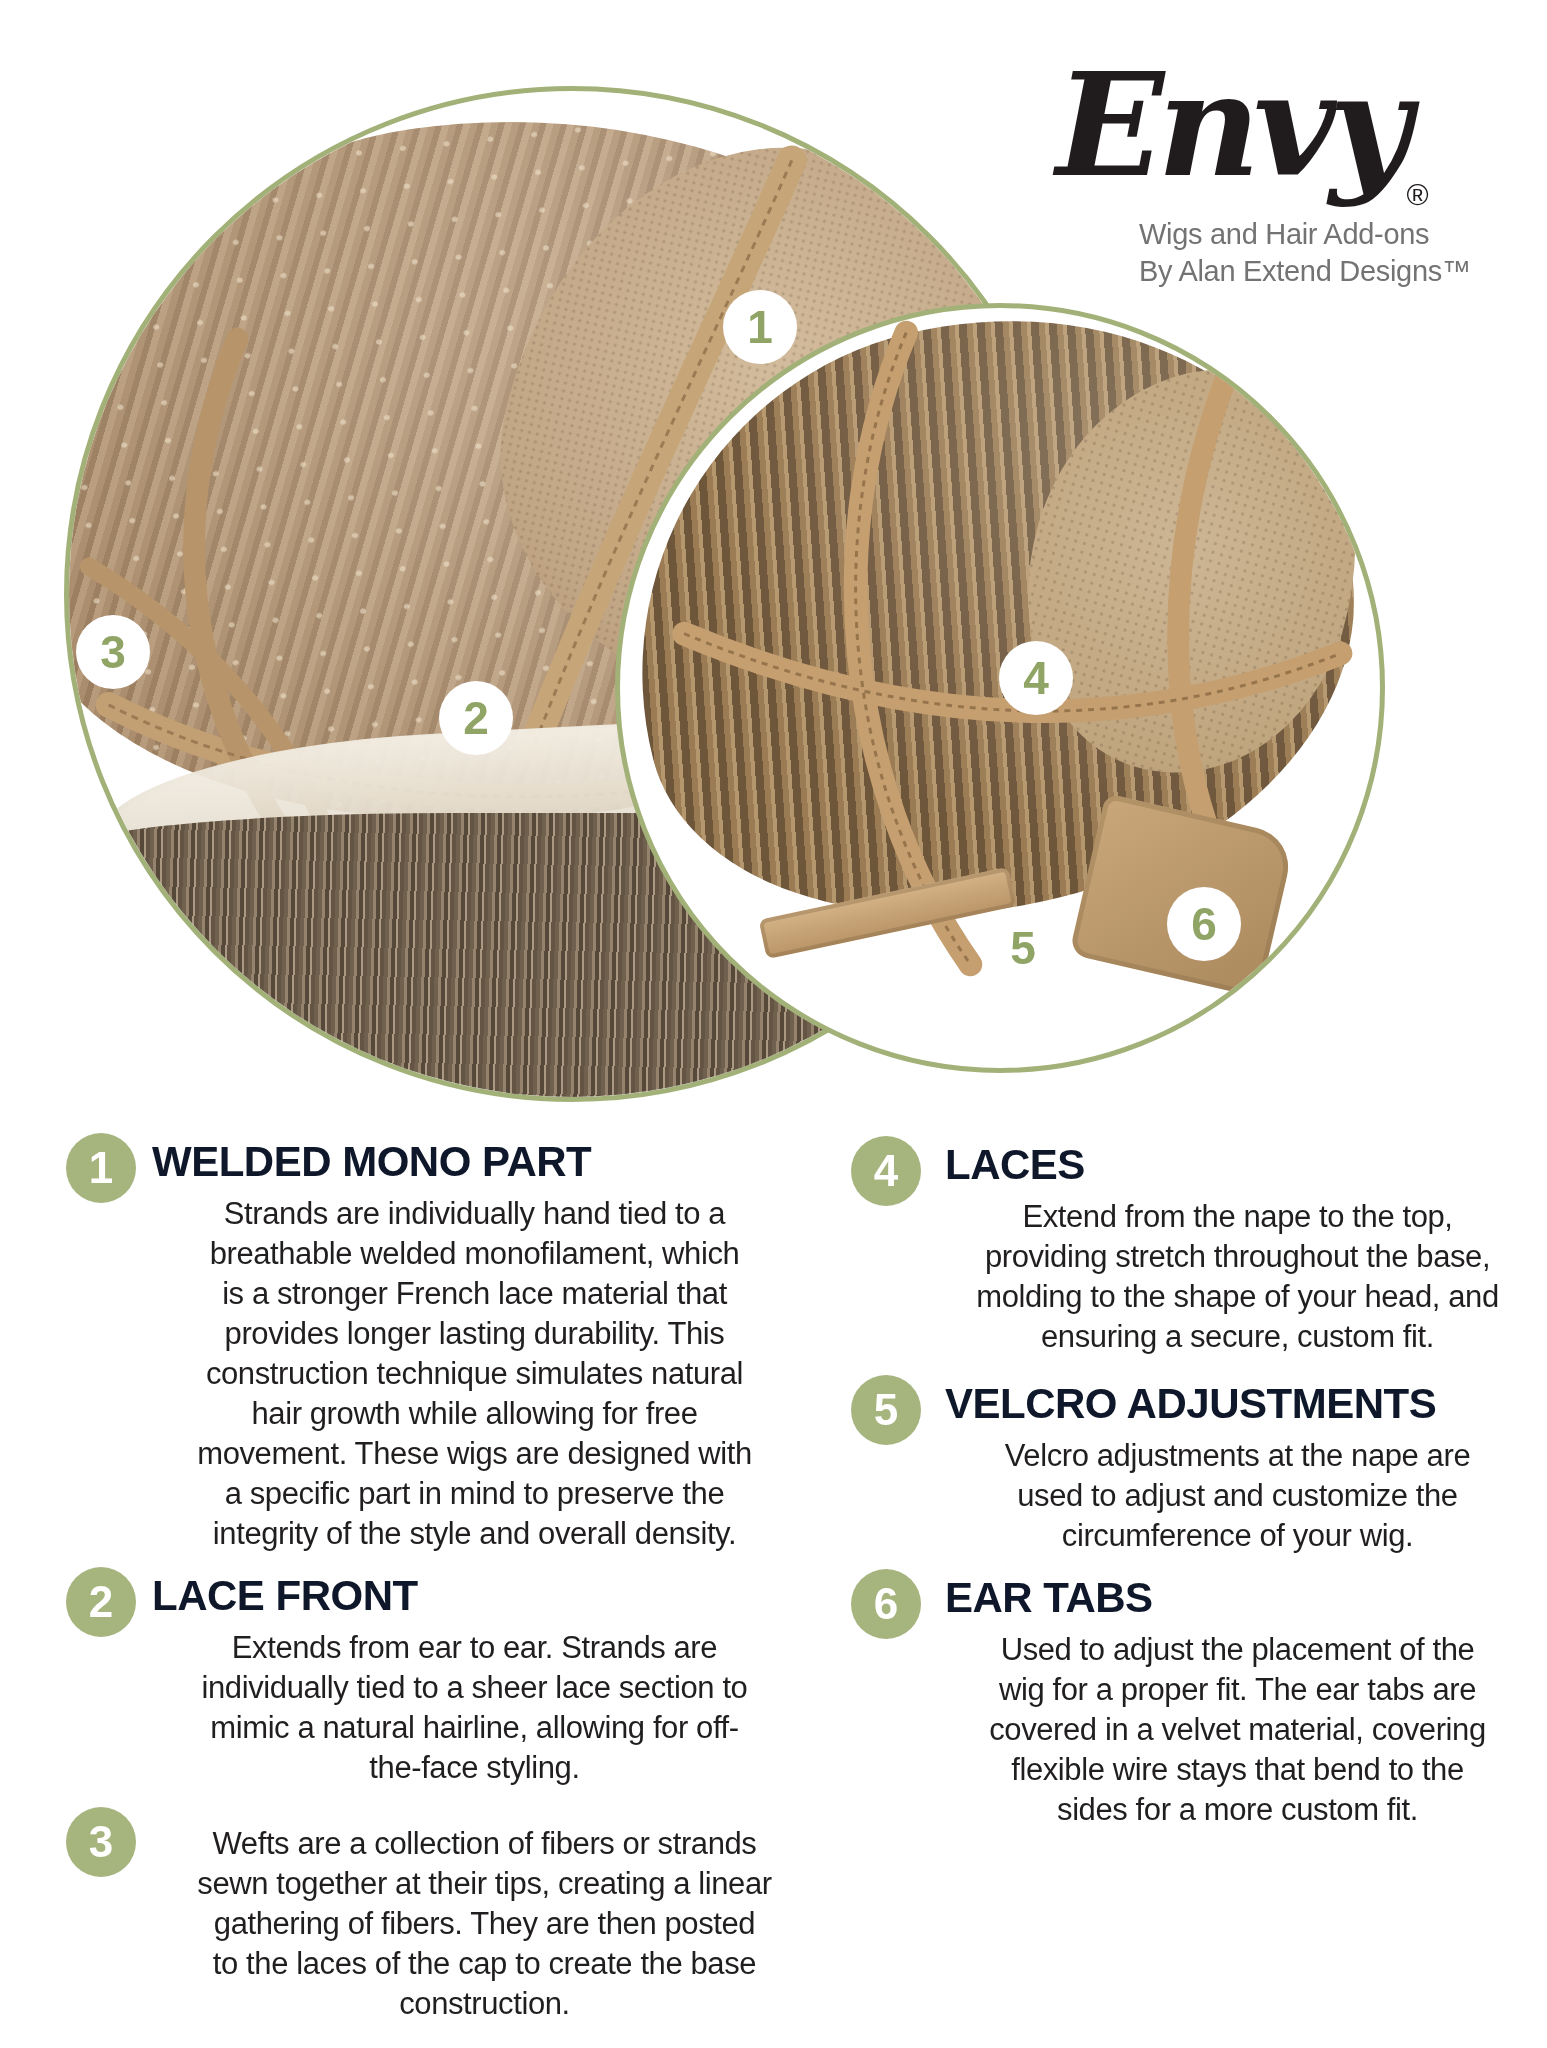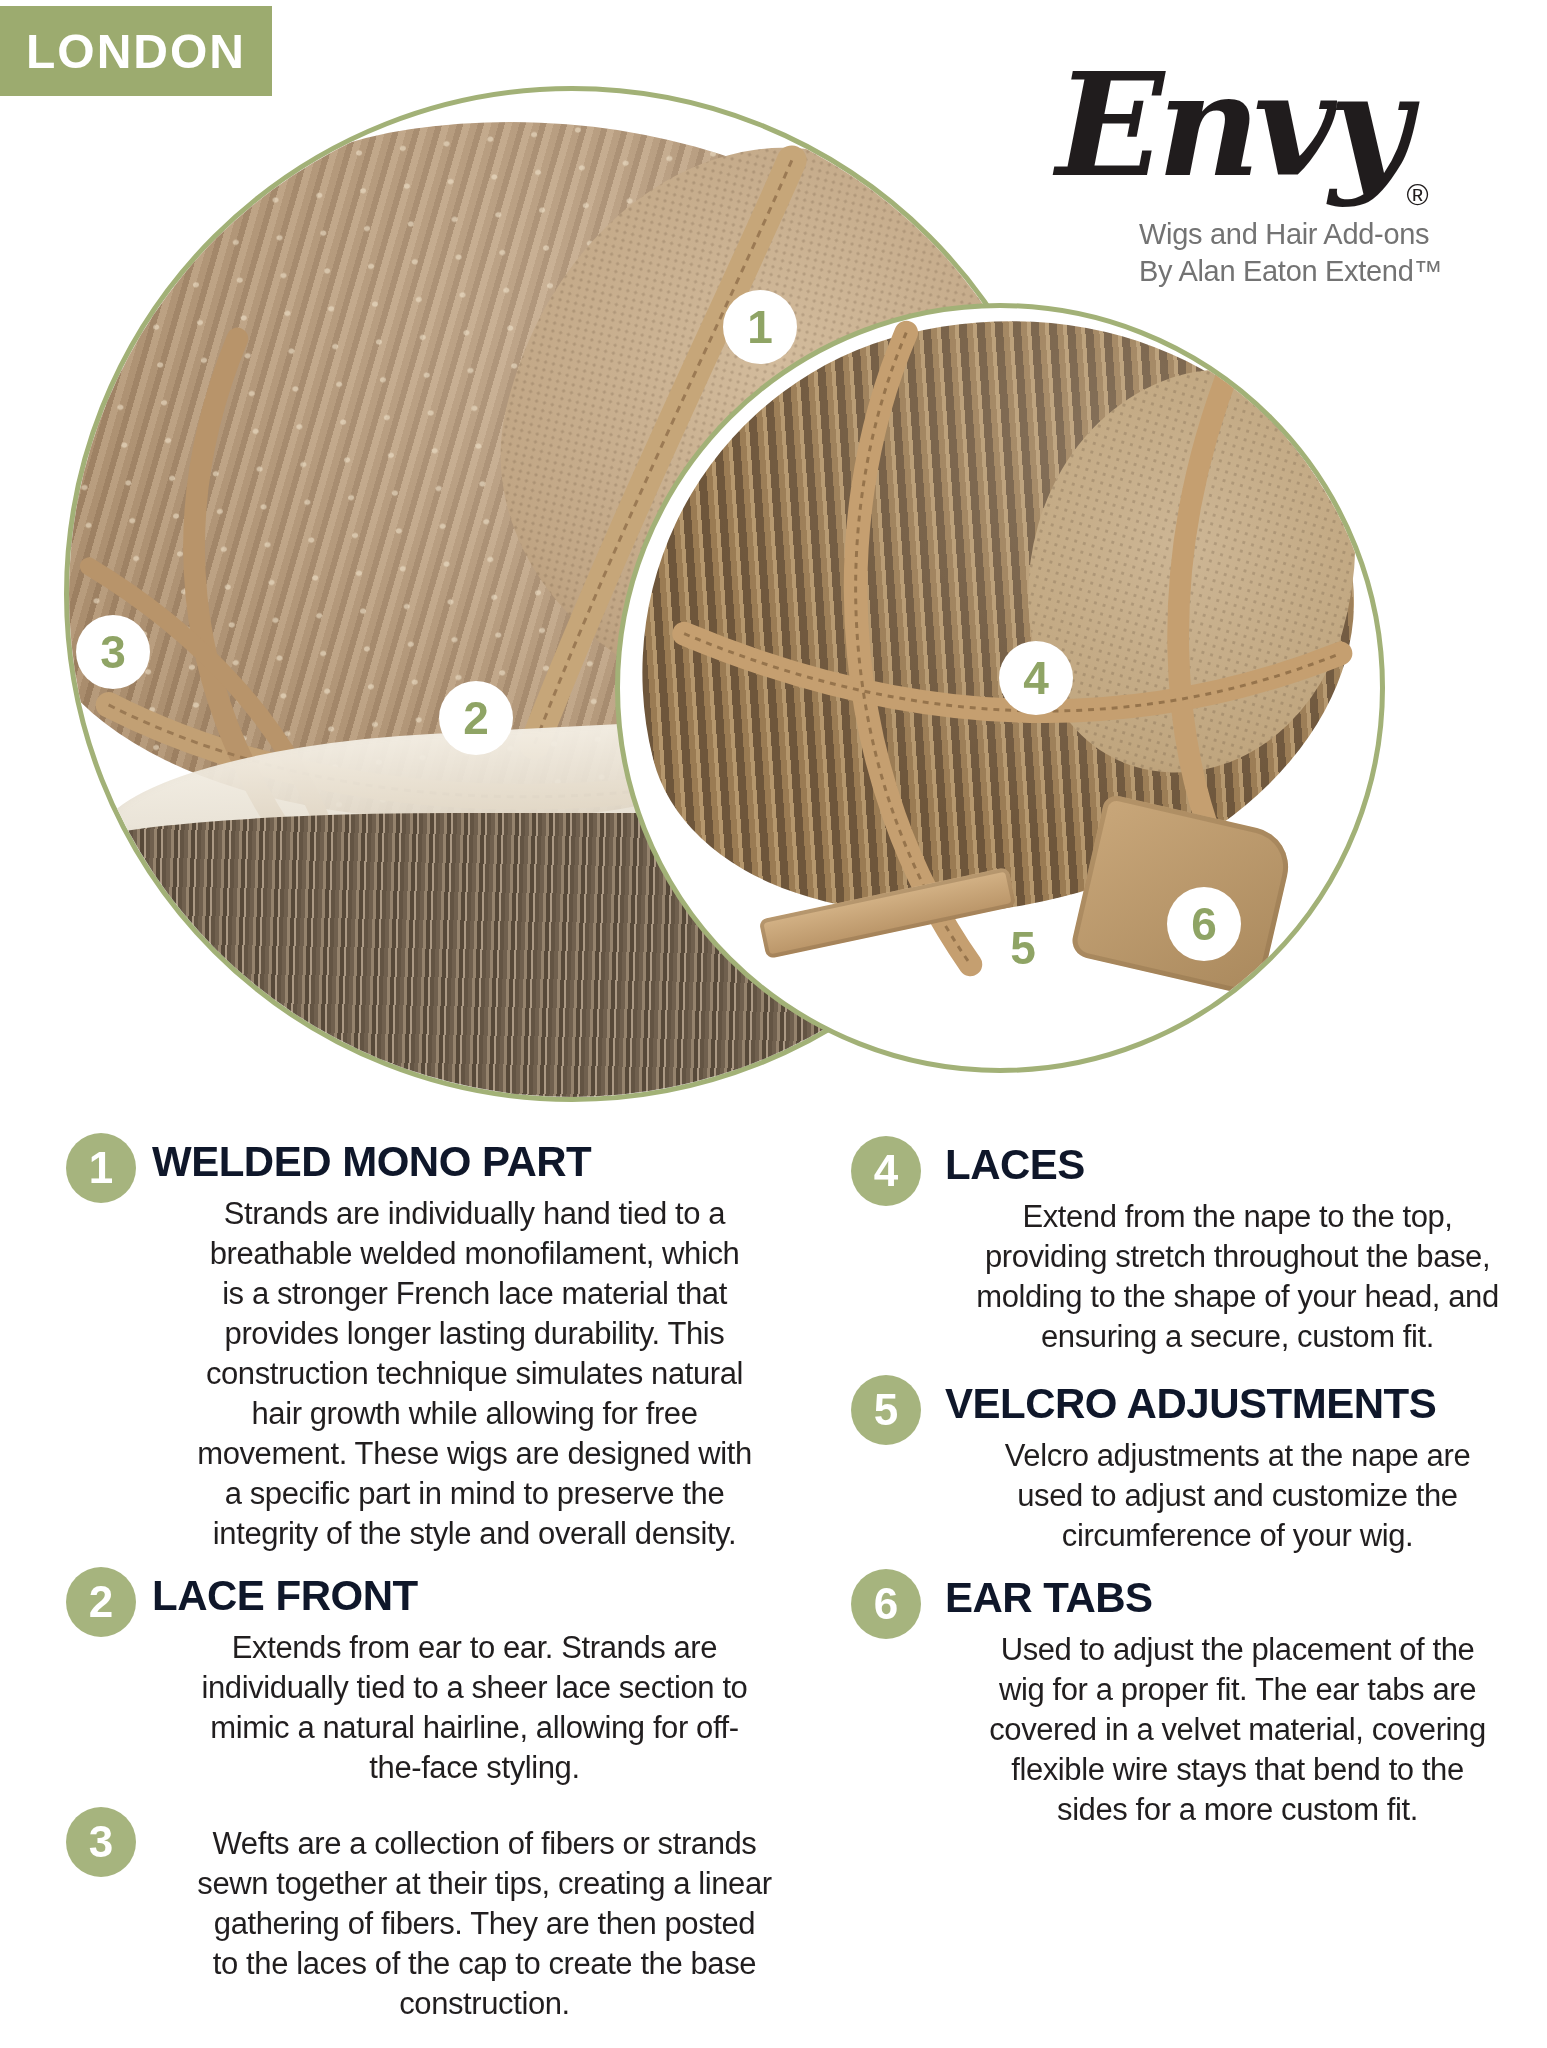--- a/index.html
+++ b/index.html
@@ -173,30 +173,27 @@
   .sec-3 { left: 152px; top: 1814px; width: 665px; }
   .sec-4 { left: 945px; top: 1143px; width: 585px; }
   .sec-5 { left: 945px; top: 1382px; width: 585px; }
   .sec-6 { left: 945px; top: 1576px; width: 585px; }
 </style>
 </head>
 <body>
 
 <div class="page">
 
-  <div class="london-box">
-    <span>LONDON</span>
-  </div>
 
   <div class="brand">
     <div class="logo-row">
       <span class="logo-script">Envy</span><span class="reg">®</span>
     </div>
     <div class="tagline1">Wigs and Hair Add-ons</div>
-    <div class="tagline2">By Alan Eaton Extend™</div>
+    <div class="tagline2">By Alan Extend Designs™</div>
   </div>
 
   <div class="figure">
 
     <div class="circle circle-left">
       <div class="layer l-cap"></div>
       <div class="layer l-mono"></div>
       <svg class="l-seams" viewBox="0 0 1016 1016">
         <path d="M 730 70 C 660 230, 560 430, 470 660" fill="none" stroke="#c6a679" stroke-width="30" stroke-linecap="round"></path>
         <path d="M 40 620 C 280 742, 640 752, 950 600" fill="none" stroke="#c2a074" stroke-width="26" stroke-linecap="round"></path>

